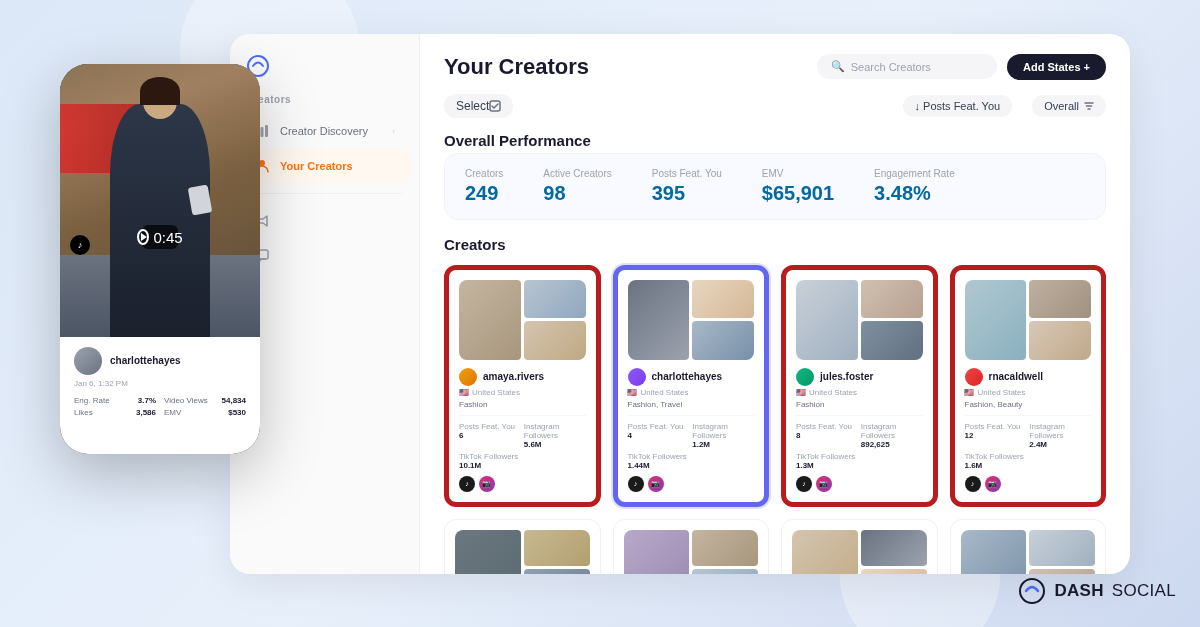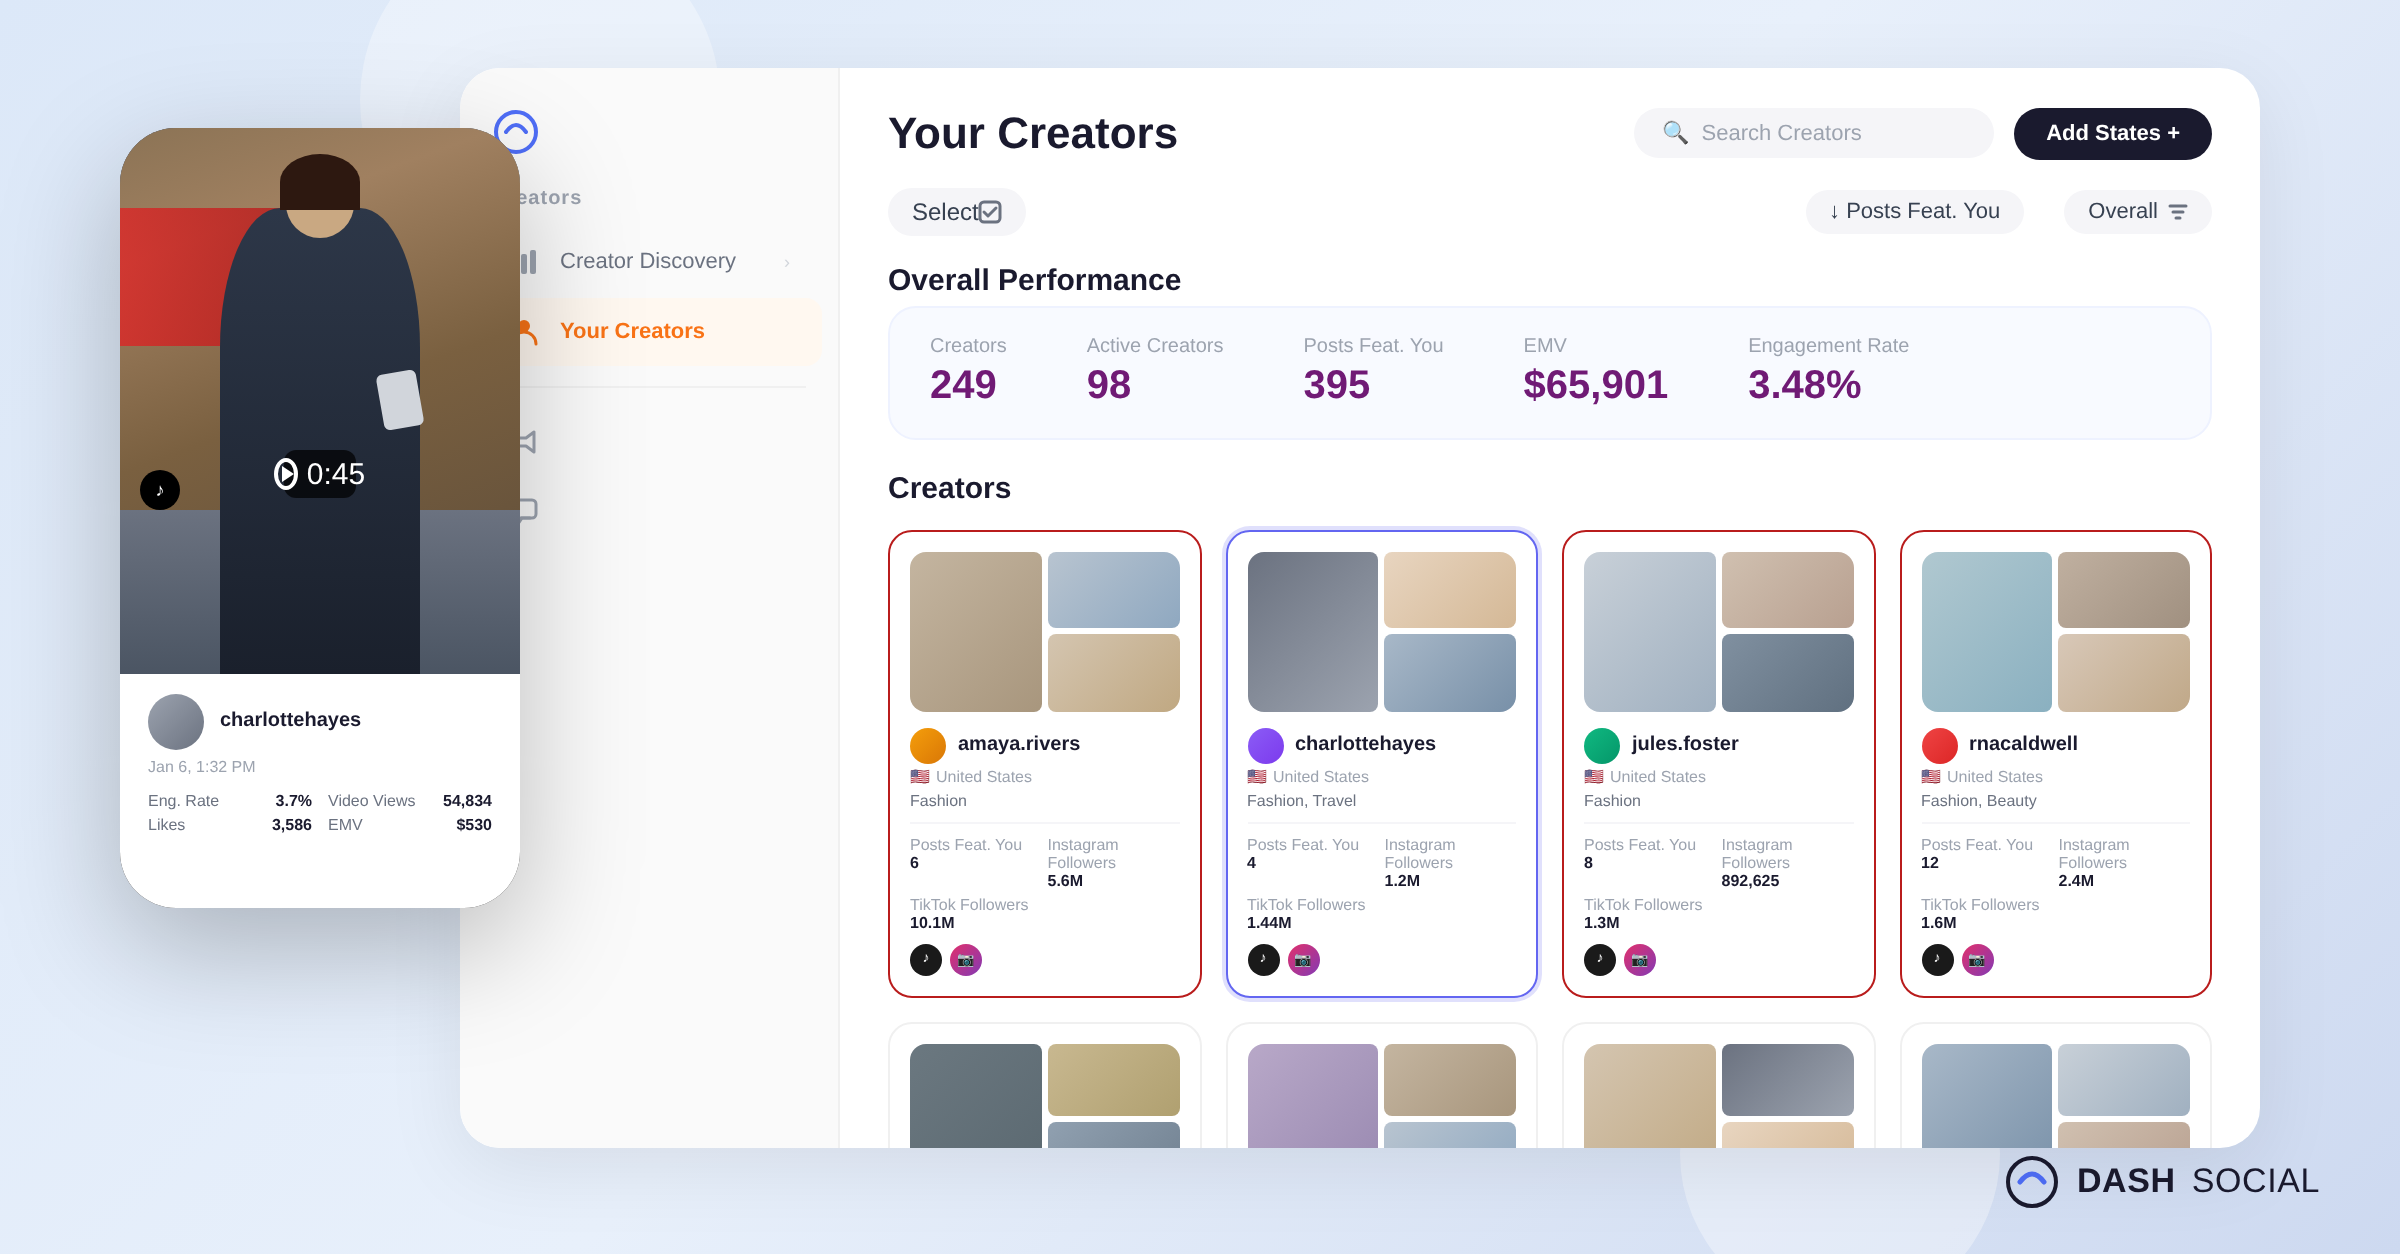--- a/index.html
+++ b/index.html
@@ -21,21 +21,21 @@
       border-radius: 50%;
       background: rgba(255,255,255,0.35);
     }
     .blob-tl { width: 180px; height: 180px; top: -40px; left: 180px; }
     .blob-br { width: 160px; height: 160px; bottom: -30px; right: 200px; }
 
     
     .brand {
       position: absolute;
       bottom: 22px;
-      right: 40px;
+      right: 24px;
       display: flex;
       align-items: center;
       gap: 8px;
       font-size: 17px;
       font-weight: 700;
       color: #1a1a2e;
       letter-spacing: 0.3px;
     }
     .brand-icon {
       width: 28px;
@@ -339,38 +339,38 @@
     }
     .perf-item {}
     .perf-label {
       font-size: 10px;
       color: #9ca3af;
       margin-bottom: 3px;
     }
     .perf-value {
       font-size: 20px;
       font-weight: 700;
-      color: #701a75;
+      color: #0369a1;
     }
 
     
     .creators-title {
       font-size: 15px;
       font-weight: 700;
       color: #1a1a2e;
       margin-bottom: 12px;
     }
     .creators-grid {
       display: grid;
       grid-template-columns: repeat(4, 1fr);
       gap: 12px;
     }
     .creator-card {
       background: white;
-      border: 1px solid #b91c1c;
+      border: 5px solid #b91c1c;
       border-radius: 12px;
       padding: 10px;
       cursor: pointer;
     }
     .creator-card.selected {
       border-color: #6366f1;
       box-shadow: 0 0 0 2px rgba(99,102,241,0.2);
     }
 
     

